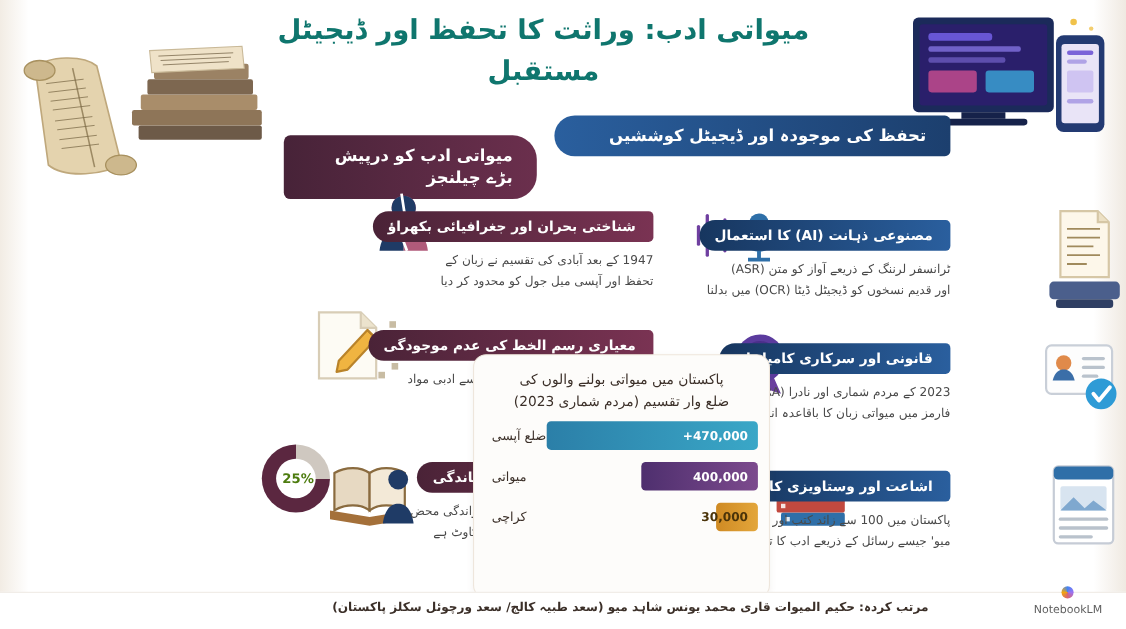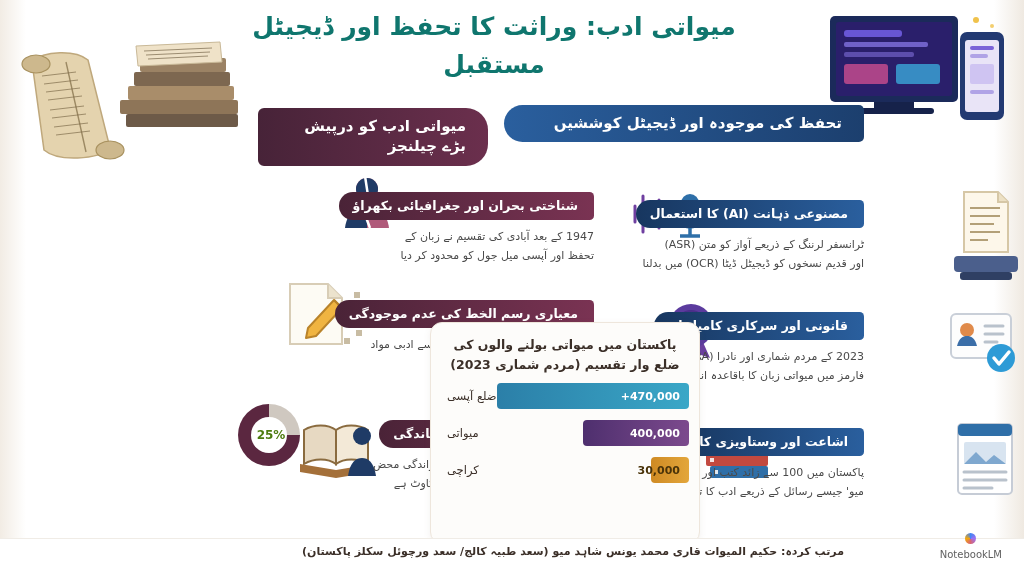--- a/index.html
+++ b/index.html
@@ -43,21 +43,21 @@
     color: #ffffff;
     font-size: 15px;
     font-weight: bold;
     padding: 8px 22px 9px 18px;
     border-radius: 22px 6px 6px 22px;
     line-height: 1.35;
     direction: rtl;
     text-align: right;
   }
   .banner.left {
-    top: 108px; right: 536px; width: 230px;
+    top: 123px; right: 536px; width: 230px;
     background: linear-gradient(270deg,#6b2f4d 0%, #472338 100%);
     border-radius: 6px 22px 22px 6px;
     margin-left: 28px;
   }
   .banner.right {
     top: 105px; right: 160px; width: 360px;
     background: linear-gradient(270deg,#1c3f6e 0%, #2a5f9e 100%);
   }
   
   .item { position: absolute; direction: rtl; text-align: right; }
@@ -81,21 +81,21 @@
     position: absolute; left: 430px; top: 322px;
     width: 270px; height: 222px;
     background: #fdfcfa;
     border: 1px solid #eee6dc;
     border-radius: 12px;
     box-shadow: 0 2px 7px rgba(120,100,80,0.09);
     padding: 10px 10px 8px 10px;
     direction: rtl;
   }
   .chart-title {
-    text-align: center; font-size: 12.5px; font-weight: bold;
+    text-align: center; font-size: 12.5px; font-weight: normal;
     color: #3b2f28; line-height: 1.6; margin: 2px 0 8px 0;
   }
   .bar-row { display: flex; align-items: center; margin-bottom: 11px; height: 26px; }
   .bar-label {
     width: 56px; text-align: left; font-size: 11.5px; color: #3b2f28;
     padding-left: 6px; white-space: nowrap;
   }
   .bar-track { flex: 1; height: 26px; position: relative; }
   .bar {
     height: 26px; border-radius: 4px;

